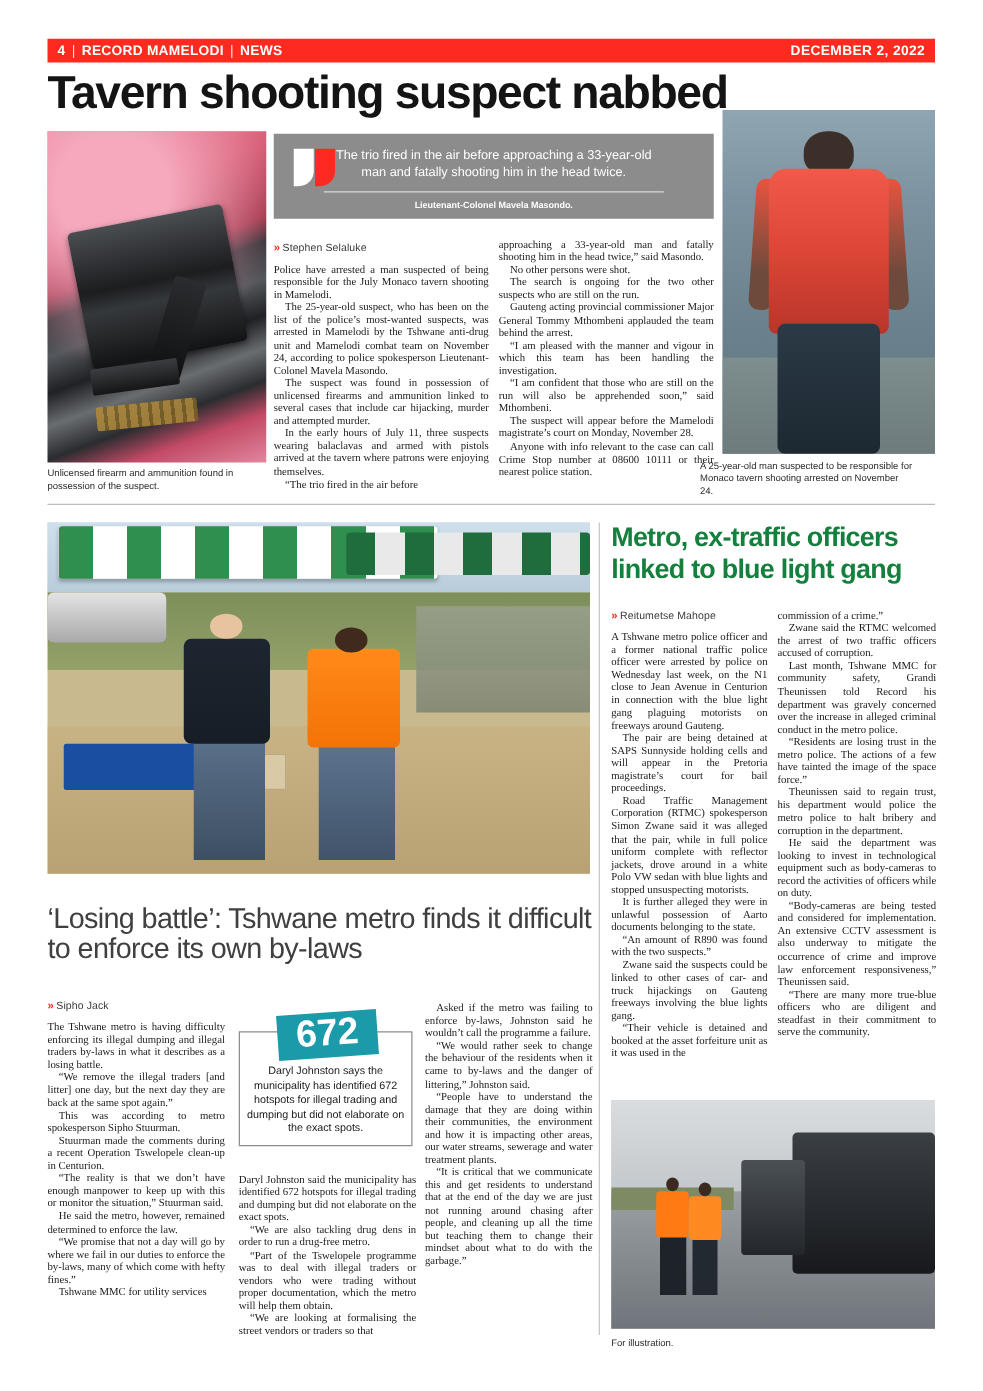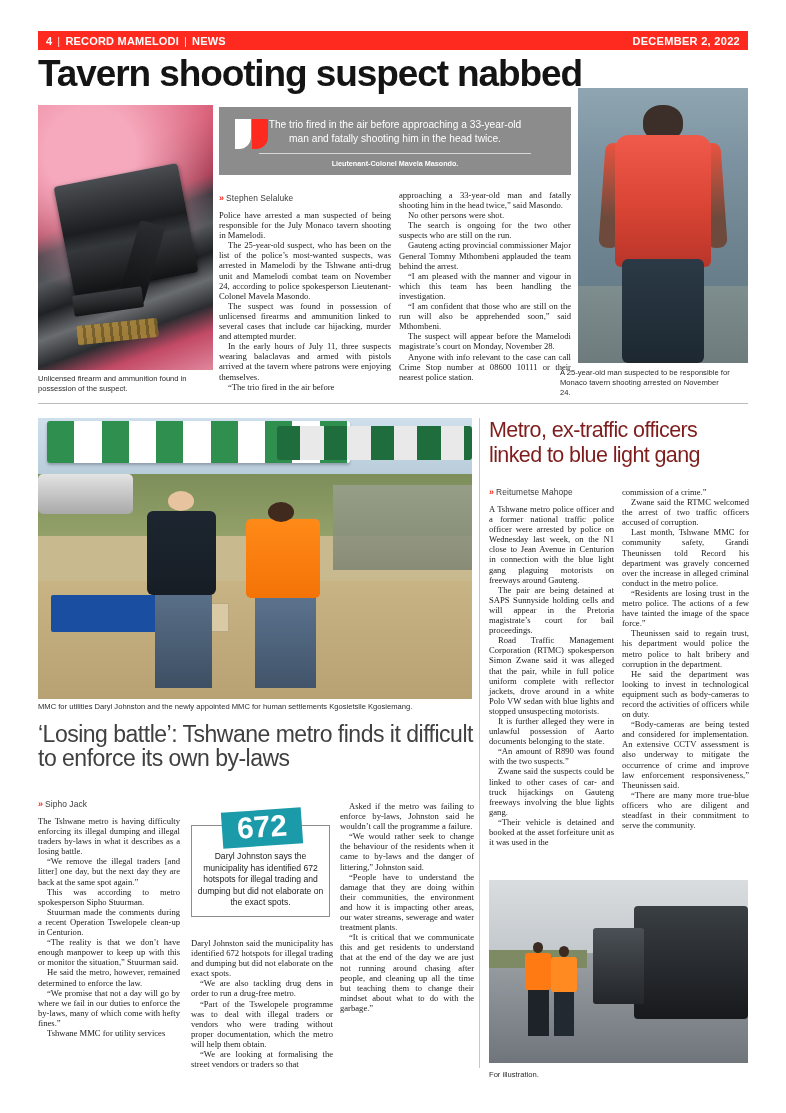--- a/index.html
+++ b/index.html
@@ -115,22 +115,22 @@
     margin-right:4px; font-size:9px;}
   .col { position:absolute; }
   .col p { margin:0; font-size:8.6px; line-height:10.1px;
     text-align:justify; text-indent:9px; color:#1a1a1a;
     font-family:"Liberation Serif", serif; }
   .col p.first { text-indent:0; }
 
   
   .hl2 {
     position:absolute; font-family:"Liberation Sans", sans-serif;
-    font-weight:normal; font-size:21.5px; line-height:25px;
-    letter-spacing:-.6px; color:#7f1d1d;
+    font-weight:bold; font-size:21.5px; line-height:25px;
+    letter-spacing:-.6px; color:#15803d;
   }
 
   
   .photo-market { background:linear-gradient(180deg,#b9cfe0 0 18%, #c9b98e 18% 100%); }
   .mk-sky { position:absolute; left:0; top:0; width:100%; height:20%;
     background:linear-gradient(180deg,#cfe0ec,#b9ccda); }
   .mk-tent { position:absolute; left:2%; top:1%; width:70%; height:15%;
     background:repeating-linear-gradient(90deg,#2f8f4e 0 9%,#ffffff 9% 18%);
     border-radius:3px; box-shadow:0 2px 3px rgba(0,0,0,.25);}
   .mk-tent2 { position:absolute; left:55%; top:3%; width:45%; height:12%;
@@ -334,21 +334,20 @@
     <div class="mk-tent2"></div>
     <div class="mk-table"></div>
     <div class="mk-box"></div>
     <div class="mk-man1-legs"></div>
     <div class="mk-man1-body"></div>
     <div class="mk-man1-head"></div>
     <div class="mk-man2-legs"></div>
     <div class="mk-man2-body"></div>
     <div class="mk-man2-head"></div>
   </div>
-  <div class="cap" style="left:38px; top:702px; width:434px;">MMC for utilities Daryl Johnston and the newly appointed MMC for human settlements Kgosietsile Kgosiemang.</div>
 
   <div class="hl3" style="left:38px; top:722px; width:438px;">‘Losing battle’: Tshwane metro finds it difficult to enforce its own by-laws</div>
 
   <div class="col" style="left:38px; top:799px; width:142px;">
     <div class="byline">
       <span class="arrows">»</span><span>Sipho Jack</span>
     </div>
     <p class="first">The Tshwane metro is having difficulty enforcing its illegal dumping and illegal traders by-laws in what it describes as a losing battle.</p>
     <p>“We remove the illegal traders [and litter] one day, but the next day they are back at the same spot again.”</p>
     <p>This was according to metro spokesperson Sipho Stuurman.</p>

